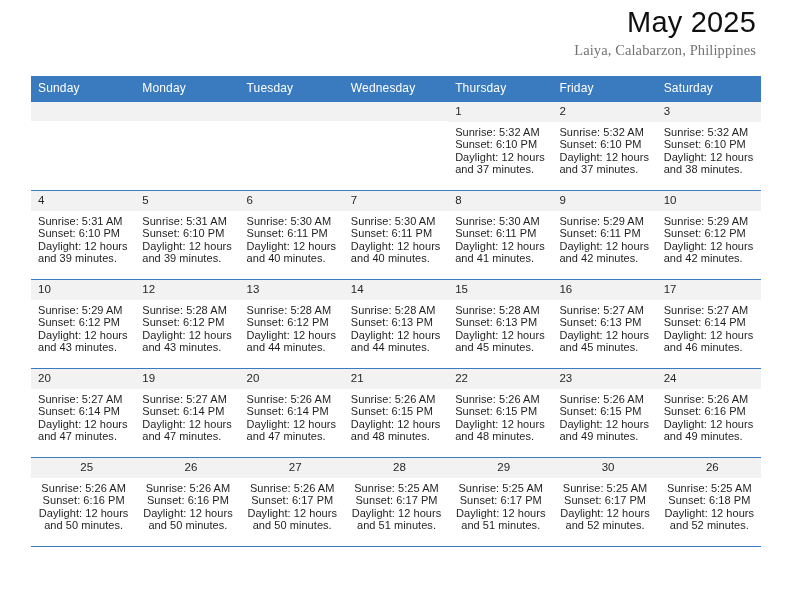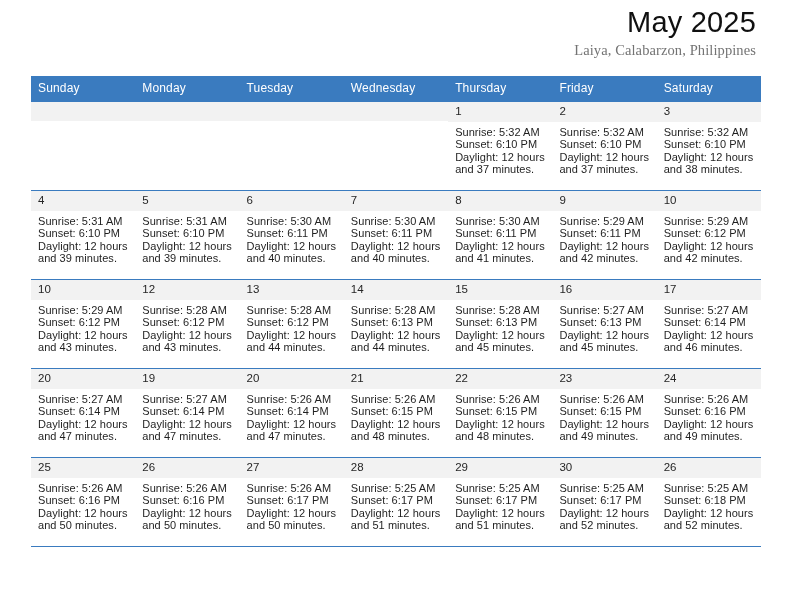--- a/index.html
+++ b/index.html
@@ -106,20 +106,21 @@
   }
 
   .calendar tbody td {
     vertical-align: top;
     padding: 0;
     border-top: 1.6px solid #3a7bbf;
     height: 88px;
   }
   .calendar tbody tr:last-child td {
     border-bottom: 1.6px solid #3a7bbf;
+    text-align: center;
   }
 
   .cell {
     height: 88px;
     box-sizing: border-box;
     position: relative;
   }
   .daynum {
     background: #f2f2f2;
     font-size: 11.5px;

